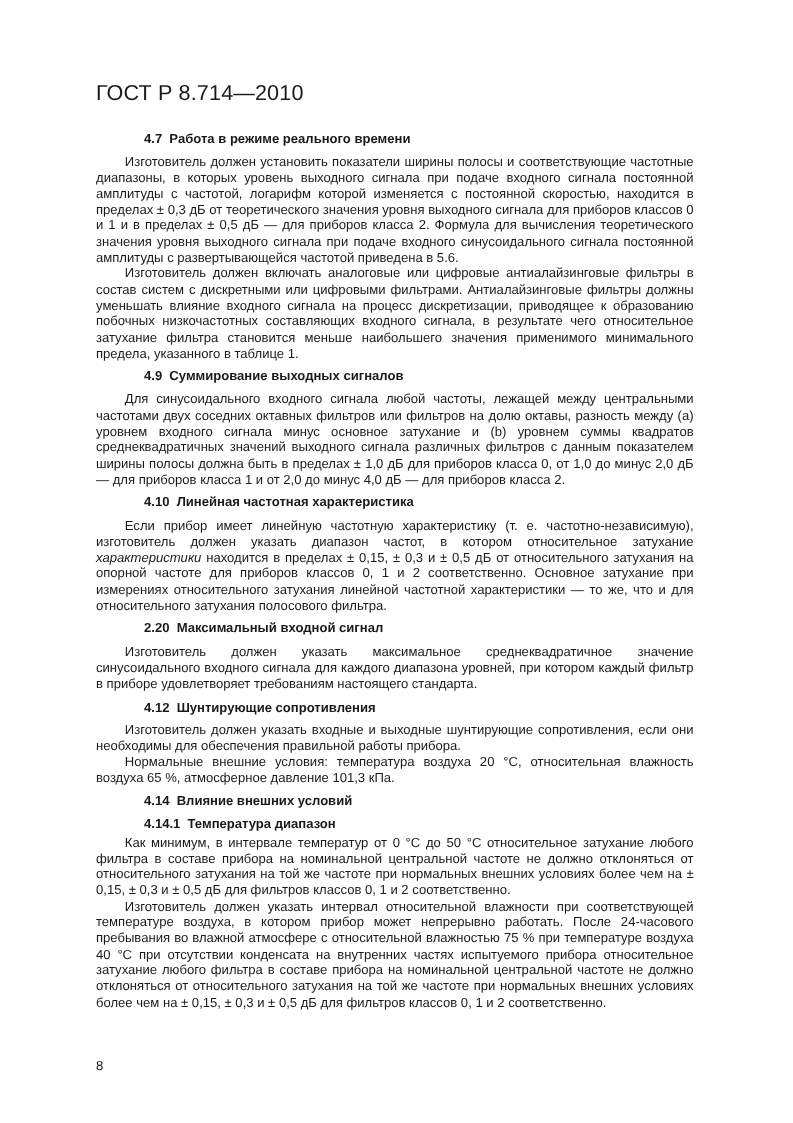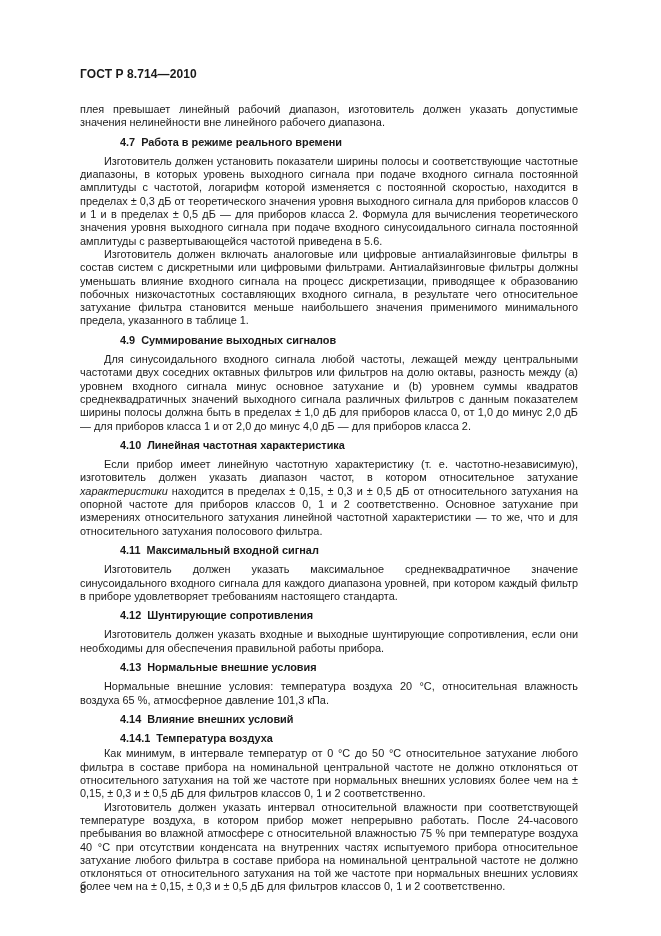--- a/index.html
+++ b/index.html
@@ -1,56 +1,54 @@
 <!DOCTYPE html>
 <html><head>
 <meta charset="utf-8">
 <style>
   html, body { margin: 0; padding: 0; background: #ffffff; }
   body { width: 661px; height: 936px; overflow: hidden; position: relative;
          font-family: "Liberation Sans", sans-serif; color: #1a1a1a; }
   .page { position: absolute; left: 80px; top: 67px; width: 498px; }
-  .doc-header { font-weight: bold; font-size: 12px; margin: 0 0 22px 0; letter-spacing: 0.1px; }
+  .doc-header { font-weight: normal; font-size: 18px; margin: 0 0 22px 0; letter-spacing: 0.1px; }
   p { margin: 0; font-size: 10.9px; line-height: 13.3px; text-align: justify; }
   p.indent { text-indent: 24px; }
   h3 { margin: 6px 0 6px 24px; font-size: 10.9px; line-height: 13.3px; font-weight: bold; }
   h3.tight { margin: 4px 0 2px 24px; }
   .num { margin-right: 6px; margin-left: 16px; }
   .page-number { position: absolute; left: 80px; top: 883px; font-size: 10.9px; }
   em { }
 </style>
 </head>
 <body>
 
 <div class="page">
   <div class="doc-header">ГОСТ Р 8.714—2010</div>
 
-  <p>плея превышает линейный рабочий диапазон, изготовитель должен указать допустимые значения нелинейности вне линейного рабочего диапазона.</p>
 
   <h3><span class="num">4.7</span><span>Работа в режиме реального времени</span></h3>
   <p class="indent">Изготовитель должен установить показатели ширины полосы и соответствующие частотные диапазоны, в которых уровень выходного сигнала при подаче входного сигнала постоянной амплитуды с частотой, логарифм которой изменяется с постоянной скоростью, находится в пределах ± 0,3 дБ от теоретического значения уровня выходного сигнала для приборов классов 0 и 1 и в пределах ± 0,5 дБ — для приборов класса 2. Формула для вычисления теоретического значения уровня выходного сигнала при подаче входного синусоидального сигнала постоянной амплитуды с развертывающейся частотой приведена в 5.6.</p>
 
   <p class="indent">Изготовитель должен включать аналоговые или цифровые антиалайзинговые фильтры в состав систем с дискретными или цифровыми фильтрами. Антиалайзинговые фильтры должны уменьшать влияние входного сигнала на процесс дискретизации, приводящее к образованию побочных низкочастотных составляющих входного сигнала, в результате чего относительное затухание фильтра становится меньше наибольшего значения применимого минимального предела, указанного в таблице 1.</p>
 
   <h3><span class="num">4.9</span><span>Суммирование выходных сигналов</span></h3>
   <p class="indent">Для синусоидального входного сигнала любой частоты, лежащей между центральными частотами двух соседних октавных фильтров или фильтров на долю октавы, разность между (а) уровнем входного сигнала минус основное затухание и (b) уровнем суммы квадратов среднеквадратичных значений выходного сигнала различных фильтров с данным показателем ширины полосы должна быть в пределах ± 1,0 дБ для приборов класса 0, от 1,0 до минус 2,0 дБ — для приборов класса 1 и от 2,0 до минус 4,0 дБ — для приборов класса 2.</p>
 
   <h3><span class="num">4.10</span><span>Линейная частотная характеристика</span></h3>
   <p class="indent"><span>Если прибор имеет линейную частотную характеристику (т. е. частотно-независимую), изготовитель должен указать диапазон частот, в котором относительное затухание </span><em>характеристики</em><span> находится в пределах ± 0,15, ± 0,3 и ± 0,5 дБ от относительного затухания на опорной частоте для приборов классов 0, 1 и 2 соответственно. Основное затухание при измерениях относительного затухания линейной частотной характеристики — то же, что и для относительного затухания полосового фильтра.</span></p>
 
-  <h3><span class="num">4.11</span><span>Максимальный входной сигнал</span></h3>
+  <h3><span class="num">2.20</span><span>Максимальный входной сигнал</span></h3>
   <p class="indent">Изготовитель должен указать максимальное среднеквадратичное значение синусоидального входного сигнала для каждого диапазона уровней, при котором каждый фильтр в приборе удовлетворяет требованиям настоящего стандарта.</p>
 
   <h3><span class="num">4.12</span><span>Шунтирующие сопротивления</span></h3>
   <p class="indent">Изготовитель должен указать входные и выходные шунтирующие сопротивления, если они необходимы для обеспечения правильной работы прибора.</p>
 
-  <h3><span class="num">4.13</span><span>Нормальные внешние условия</span></h3>
   <p class="indent">Нормальные внешние условия: температура воздуха 20 °С, относительная влажность воздуха 65 %, атмосферное давление 101,3 кПа.</p>
 
   <h3><span class="num">4.14</span><span>Влияние внешних условий</span></h3>
 
-  <h3 class="tight"><span class="num">4.14.1</span><span>Температура воздуха</span></h3>
+  <h3 class="tight"><span class="num">4.14.1</span><span>Температура диапазон</span></h3>
   <p class="indent">Как минимум, в интервале температур от 0 °С до 50 °С относительное затухание любого фильтра в составе прибора на номинальной центральной частоте не должно отклоняться от относительного затухания на той же частоте при нормальных внешних условиях более чем на ± 0,15, ± 0,3 и ± 0,5 дБ для фильтров классов 0, 1 и 2 соответственно.</p>
 
   <p class="indent">Изготовитель должен указать интервал относительной влажности при соответствующей температуре воздуха, в котором прибор может непрерывно работать. После 24-часового пребывания во влажной атмосфере с относительной влажностью 75 % при температуре воздуха 40 °С при отсутствии конденсата на внутренних частях испытуемого прибора относительное затухание любого фильтра в составе прибора на номинальной центральной частоте не должно отклоняться от относительного затухания на той же частоте при нормальных внешних условиях более чем на ± 0,15, ± 0,3 и ± 0,5 дБ для фильтров классов 0, 1 и 2 соответственно.</p>
 </div>
 
 <div class="page-number">8</div>
 
 </body></html>

